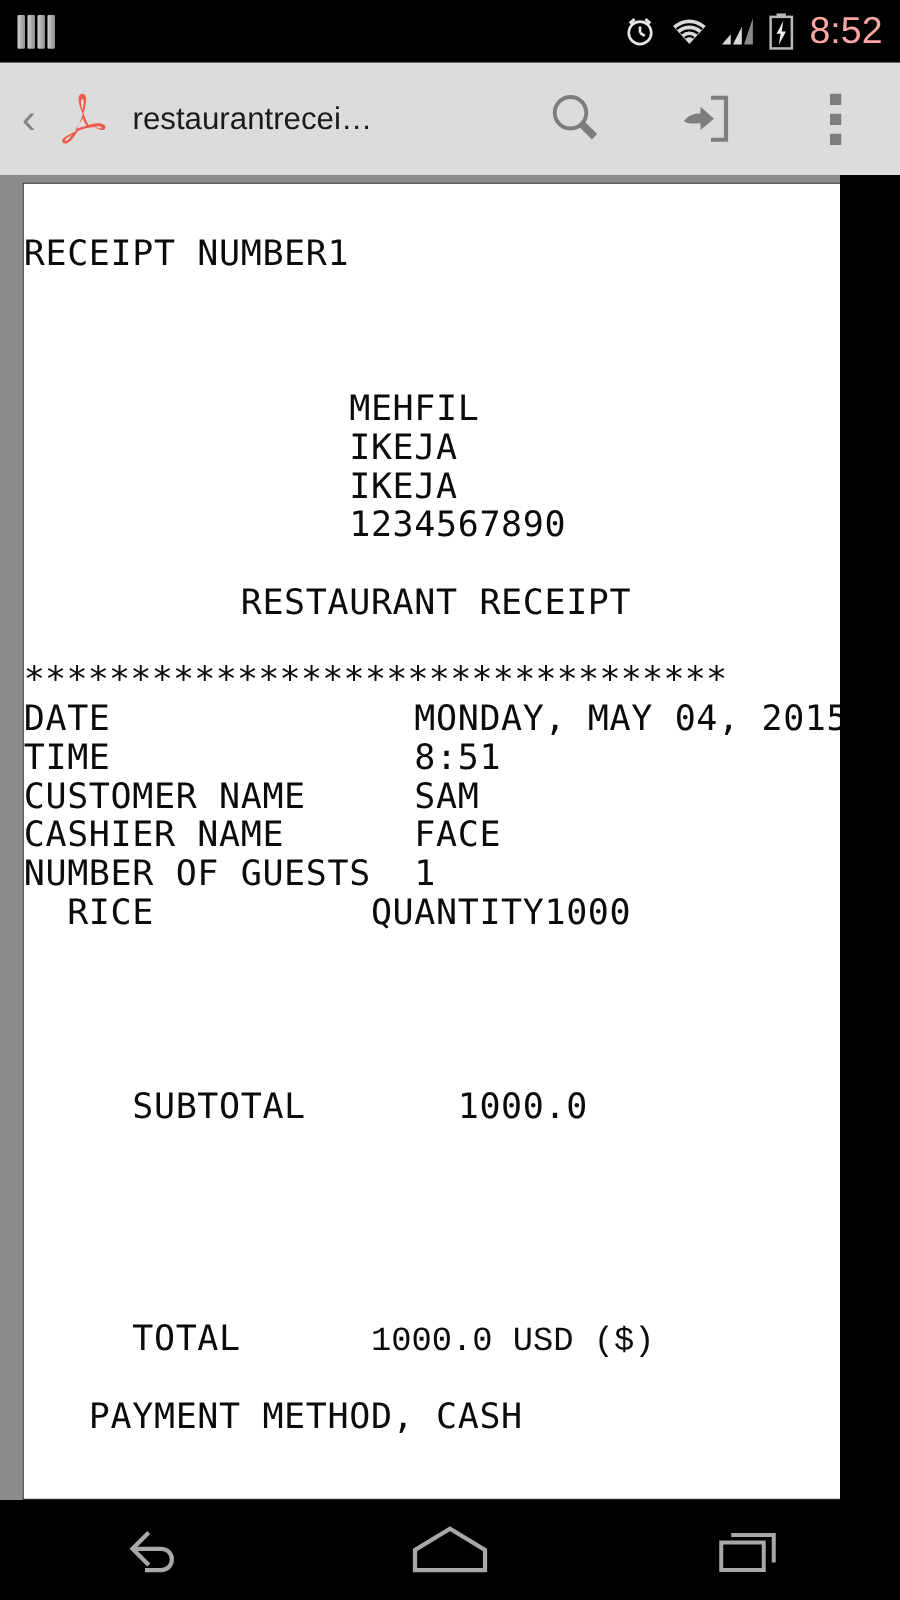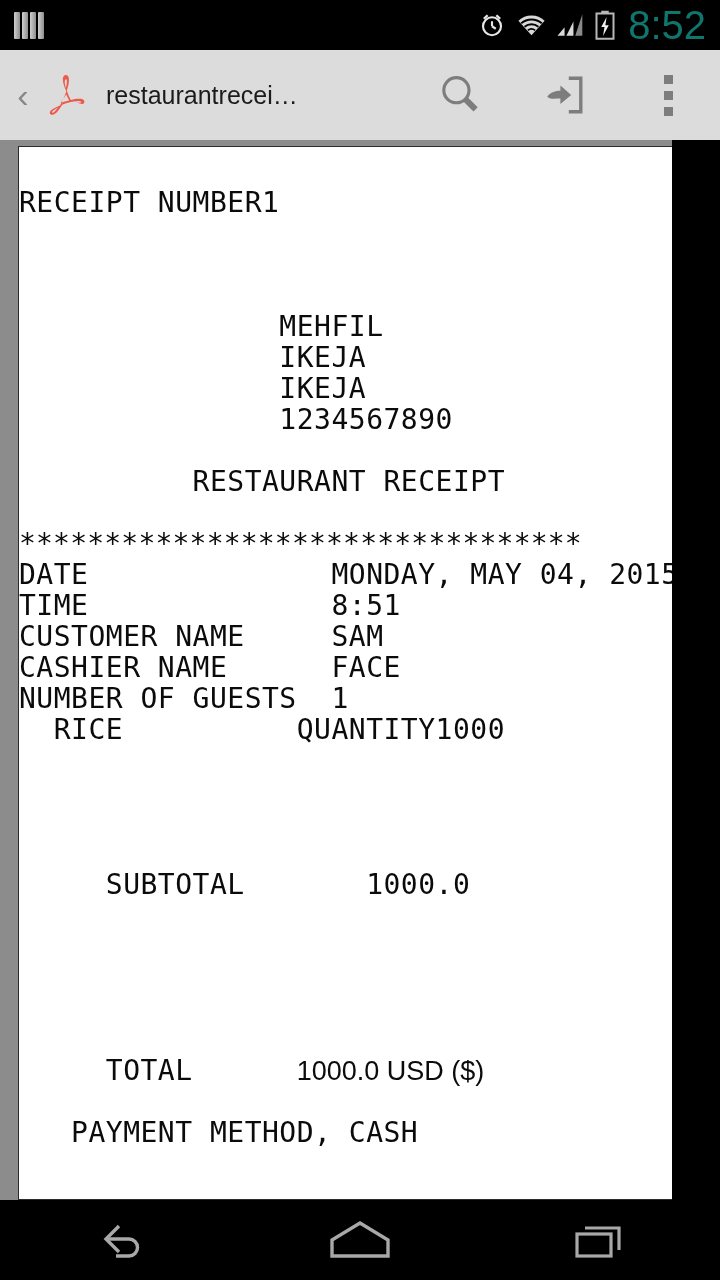--- a/index.html
+++ b/index.html
@@ -39,22 +39,22 @@
     gap: 2px;
     align-items: flex-end;
   }
   .sb-bars i {
     display: block;
     width: 6px; height: 27px;
     background: linear-gradient(to right, #cfcfcf, #8e8e8e);
     border-radius: 1px;
   }
   .status-time {
-    color: #0f766e;
-    font-size: 40px;
+    color: #fca5a5;
+    font-size: 30px;
     letter-spacing: 0px;
     margin-left: 3px;
   }
 
   
   #app-bar {
     position: absolute;
     left: 0; top: 50px;
     width: 720px; height: 90px;
     background: #dcdcdc;
@@ -117,21 +117,21 @@
     font-family: "DejaVu Sans Mono", "Liberation Mono", monospace;
     font-size: 28px;
     line-height: 31px;
     color: #0b0b0b;
     white-space: pre;
     letter-spacing: 0.5px;
   }
   .rl { display: block; height: 31px; }
   .rl.blank { color: transparent; }
   .amount-prop {
-    font-family: Liberation Sans, sans-serif;
+    font-family: Liberation Mono, monospace;
     font-size: 27px;
     letter-spacing: 0px;
   }
   .stars { letter-spacing: 0.2px; }
 
   
   #nav-bar {
     position: absolute;
     left: 0; top: 1200px;
     width: 720px; height: 80px;

